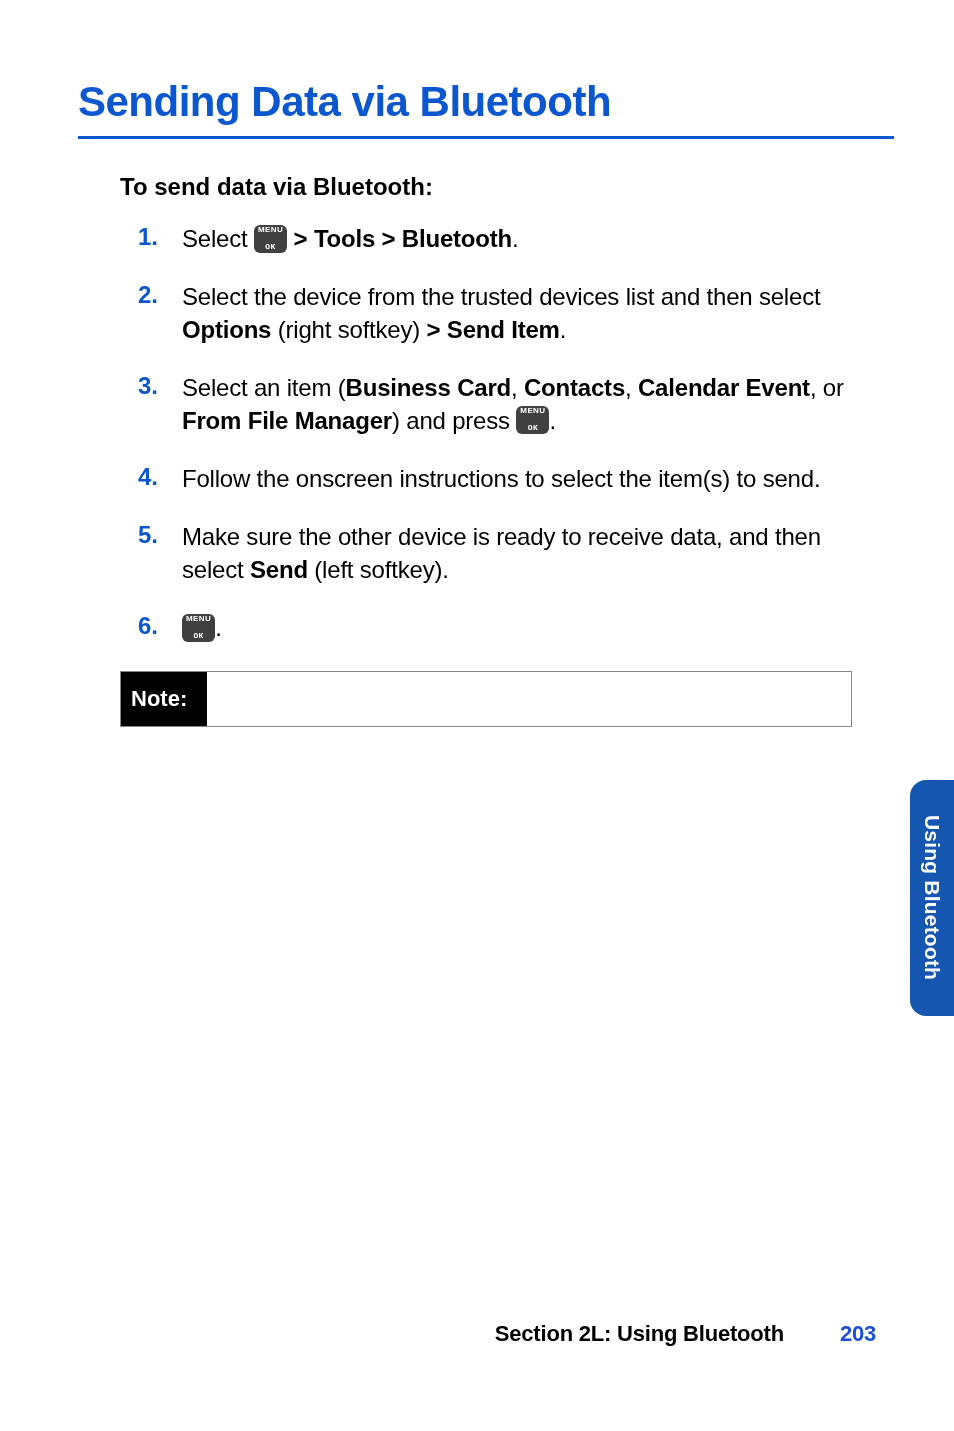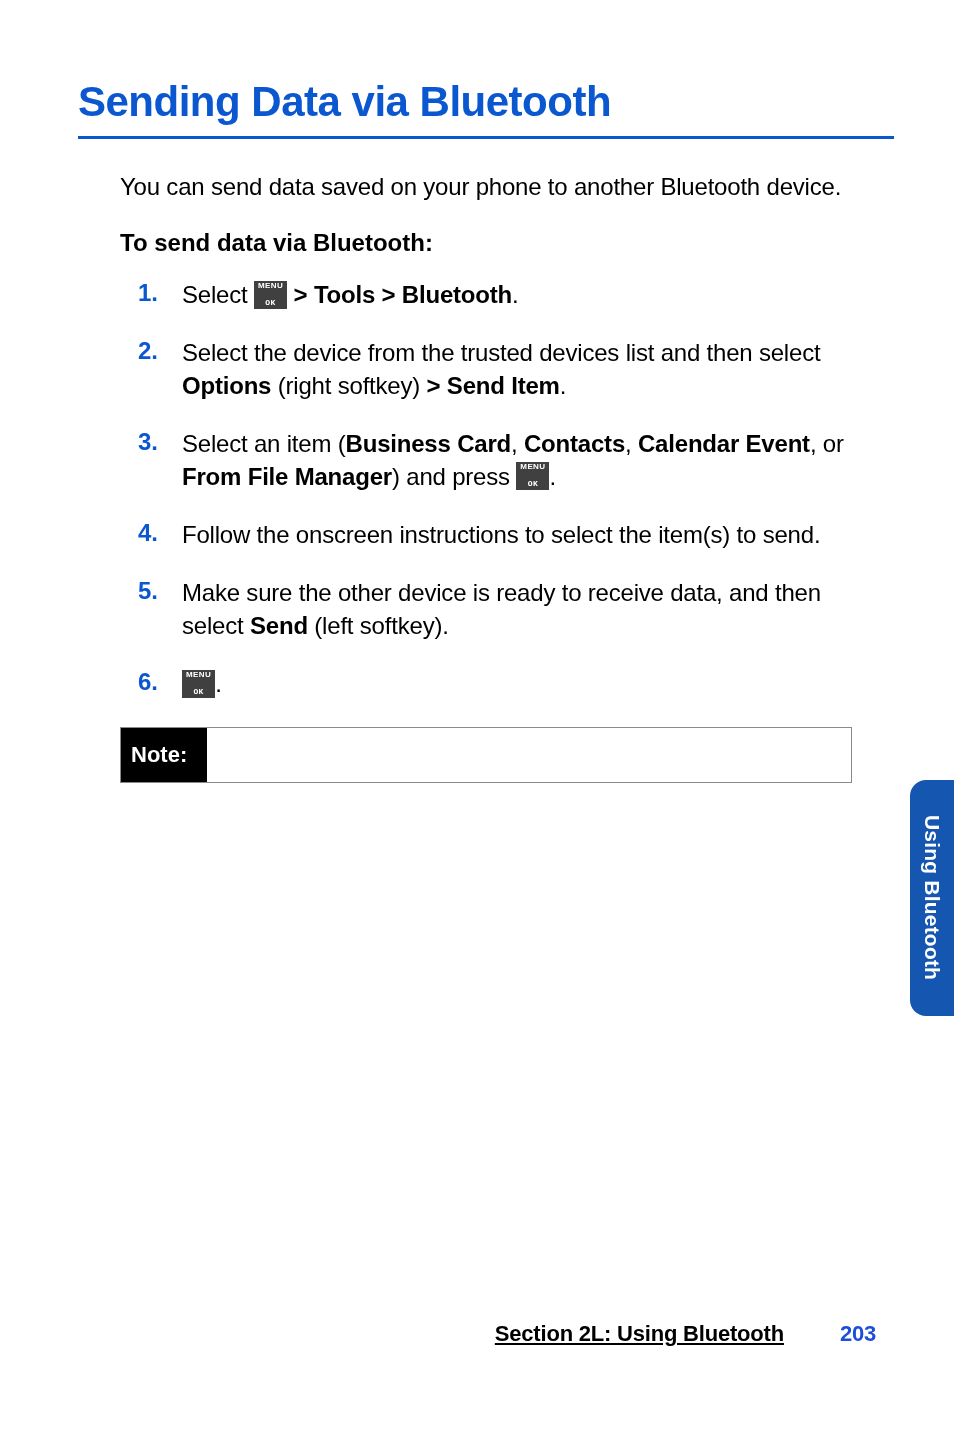--- a/index.html
+++ b/index.html
@@ -15,21 +15,21 @@
     .num { color: #0b57d0; font-weight: 800; font-size: 24px; width: 44px; flex: 0 0 44px; }
     .step-body { font-size: 24px; line-height: 1.35; letter-spacing: -0.2px; }
     .step-body b { font-weight: 800; }
     .menu-key {
       display: inline-flex;
       flex-direction: column;
       align-items: center;
       justify-content: flex-start;
       background: #404040;
       color: #fff;
-      border-radius: 0;
+      border-radius: 6px;
       padding: 1px 4px 2px 4px;
       vertical-align: middle;
       line-height: 1;
       position: relative;
       top: -2px;
       gap: 10px;
     }
     .menu-key .mk-top { font-size: 8px; font-weight: 700; letter-spacing: 0.4px; }
     .menu-key .mk-bot { font-size: 8px; font-weight: 700; letter-spacing: 0.4px; margin-top: -1px; font-family: Liberation Mono, monospace; }
     .note-box { display: flex; border: 1px solid #8a8a8a; margin-top: 16px; margin-left: 0; margin-right: 0; }
@@ -55,34 +55,33 @@
       font-size: 21px;
       letter-spacing: 0.2px;
     }
     .footer {
       position: absolute;
       bottom: 60px;
       right: 78px;
       font-size: 22px;
       letter-spacing: -0.2px;
     }
-    .footer .sec { font-weight: 800; text-decoration: underline; }
+    .footer .sec { font-weight: 800; }
     .footer .pg { font-weight: 700; color: #1d4ed8; margin-left: 50px; }
   </style>
 </head>
 <body>
 
 <div class="page">
 
   <div class="title-wrap">
     <h1 class="title">Sending Data via Bluetooth</h1>
   </div>
 
   <div class="content">
-    <p class="intro">You can send data saved on your phone to another Bluetooth device.</p>
     <p class="subhead">To send data via Bluetooth:</p>
 
     <ol class="steps">
 
       <li>
         <span class="num">1.</span>
         <span class="step-body">
           <span>Select </span>
           <span class="menu-key">
             <span class="mk-top">MENU</span>

